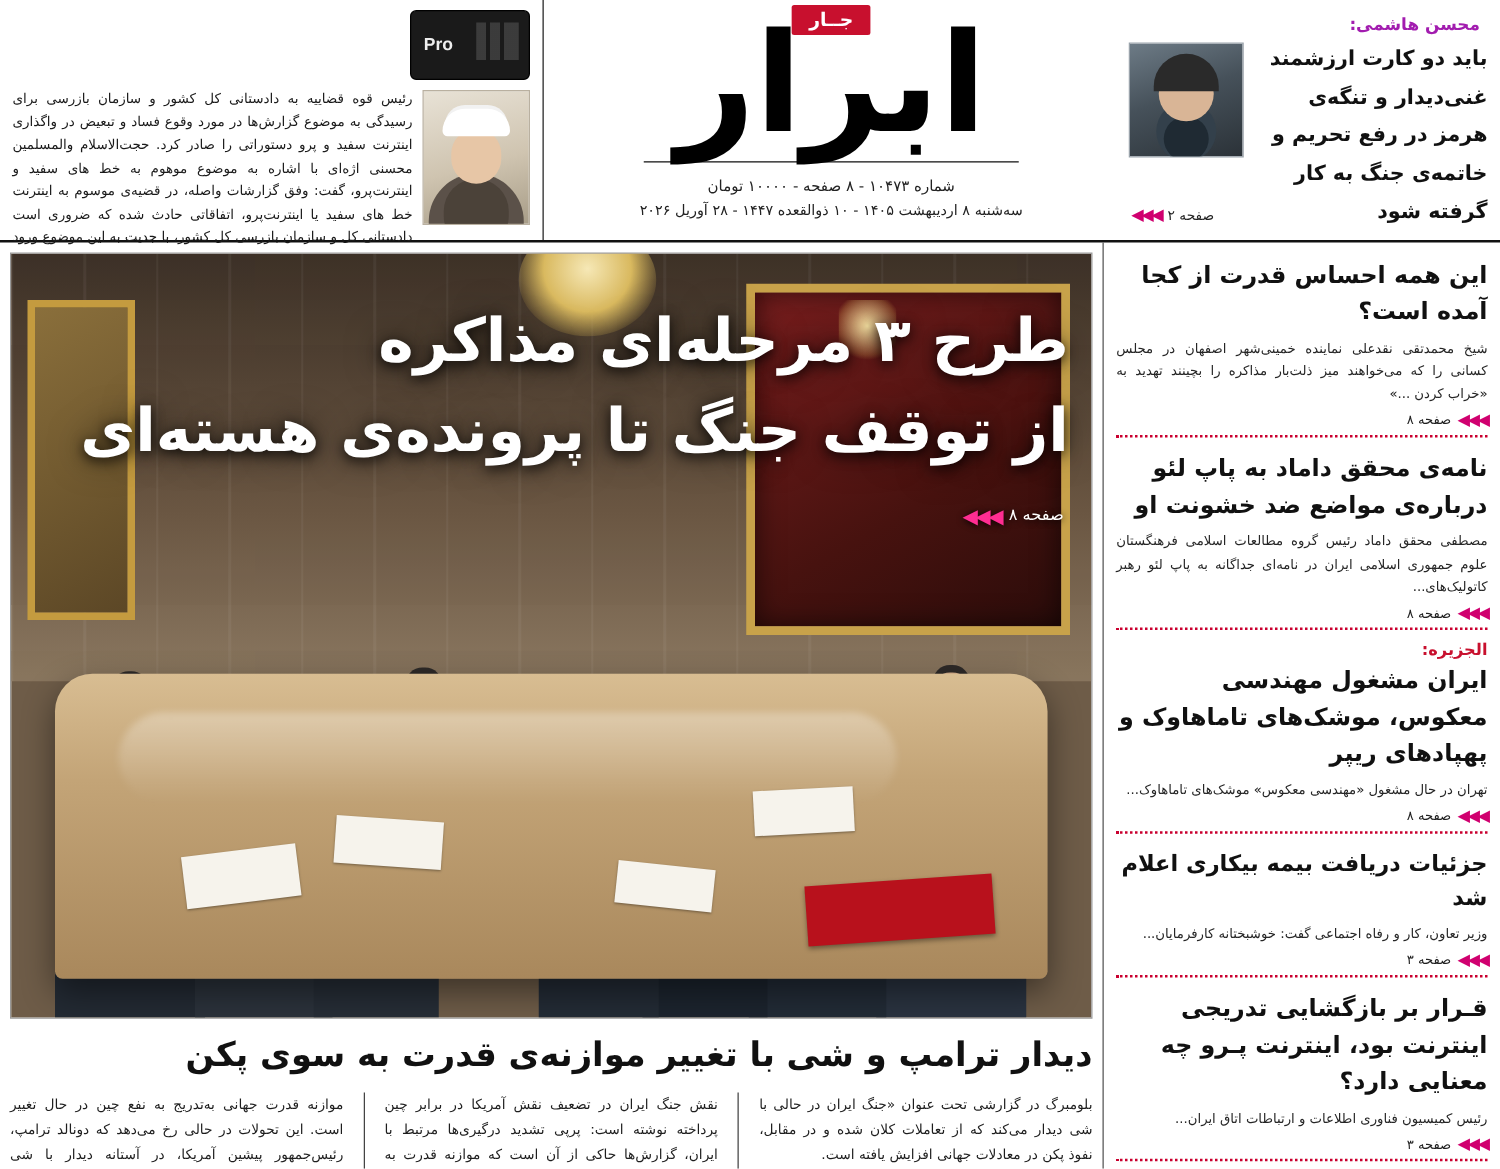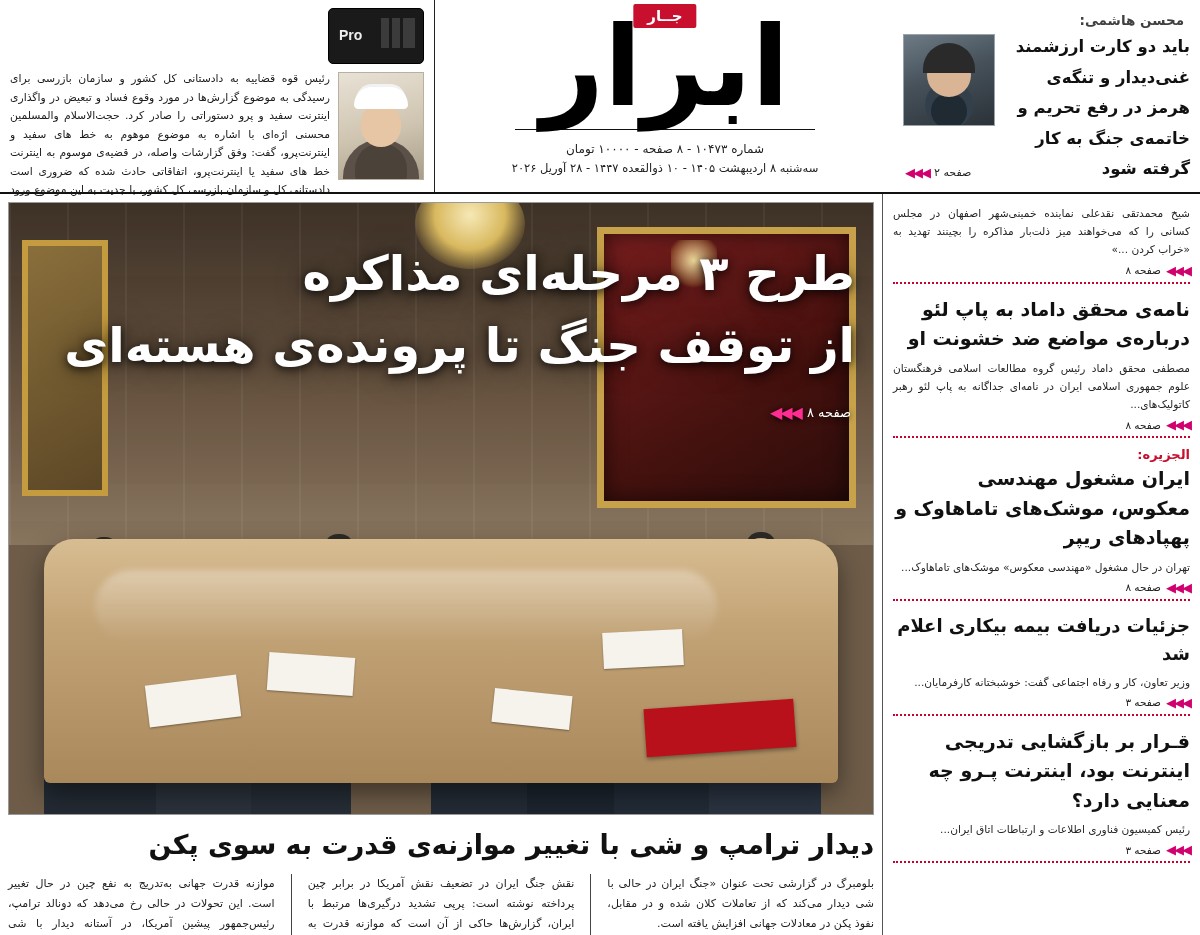--- a/index.html
+++ b/index.html
@@ -23,21 +23,21 @@
     display: flex;
     flex-direction: row;
   }
   
   .mh-right {
     width: 305px;
     padding: 8px 10px 0 8px;
     position: relative;
   }
   .mh-kicker {
-    color: #404040;
+    color: #a21caf;
     font-size: 13.5px;
     font-weight: bold;
     text-align: right;
     margin: 4px 6px 4px 0;
   }
   .mh-right-body {
     display: flex;
     flex-direction: row;
     gap: 8px;
   }
@@ -361,20 +361,21 @@
         <div class="tl-text">رئیس قوه قضاییه به دادستانی کل کشور و سازمان بازرسی برای رسیدگی به موضوع گزارش‌ها در مورد وقوع فساد و تبعیض در واگذاری اینترنت سفید و پرو دستوراتی را صادر کرد. حجت‌الاسلام والمسلمین محسنی اژه‌ای با اشاره به موضوع موهوم به خط های سفید و اینترنت‌پرو، گفت: وفق گزارشات واصله، در قضیه‌ی موسوم به اینترنت خط های سفید یا اینترنت‌پرو، اتفاقاتی حادث شده که ضروری است دادستانی کل و سازمان بازرسی کل کشور، با جدیت به این موضوع ورود کنند. قابل قبول نخواهد بود که افرادی فاقد صلاحیت و یا عناصری موجود از این بستر برای سوءاستفاده‌های مالی و... بهره‌برداری کنند و ما در راستای حقوق عامه به این مقوله ورود خواهیم داشت.</div>
       </div>
     </div>
   </div>
 
   <div class="main">
 
     <div class="col-right">
 
       <div class="side-item">
+        <div class="side-title">این همه احساس قدرت از کجا آمده است؟</div>
         <div class="side-sum">شیخ محمدتقی نقدعلی نماینده خمینی‌شهر اصفهان در مجلس کسانی را که می‌خواهند میز ذلت‌بار مذاکره را بچینند تهدید به «خراب کردن ...»</div>
         <div class="side-foot">
           <span class="arrows">◀◀◀</span>
           <span>صفحه ۸</span>
         </div>
       </div>
       <div class="dotrule"></div>
 
       <div class="side-item">
         <div class="side-title">نامه‌ی محقق داماد به پاپ لئو درباره‌ی مواضع ضد خشونت او</div>

